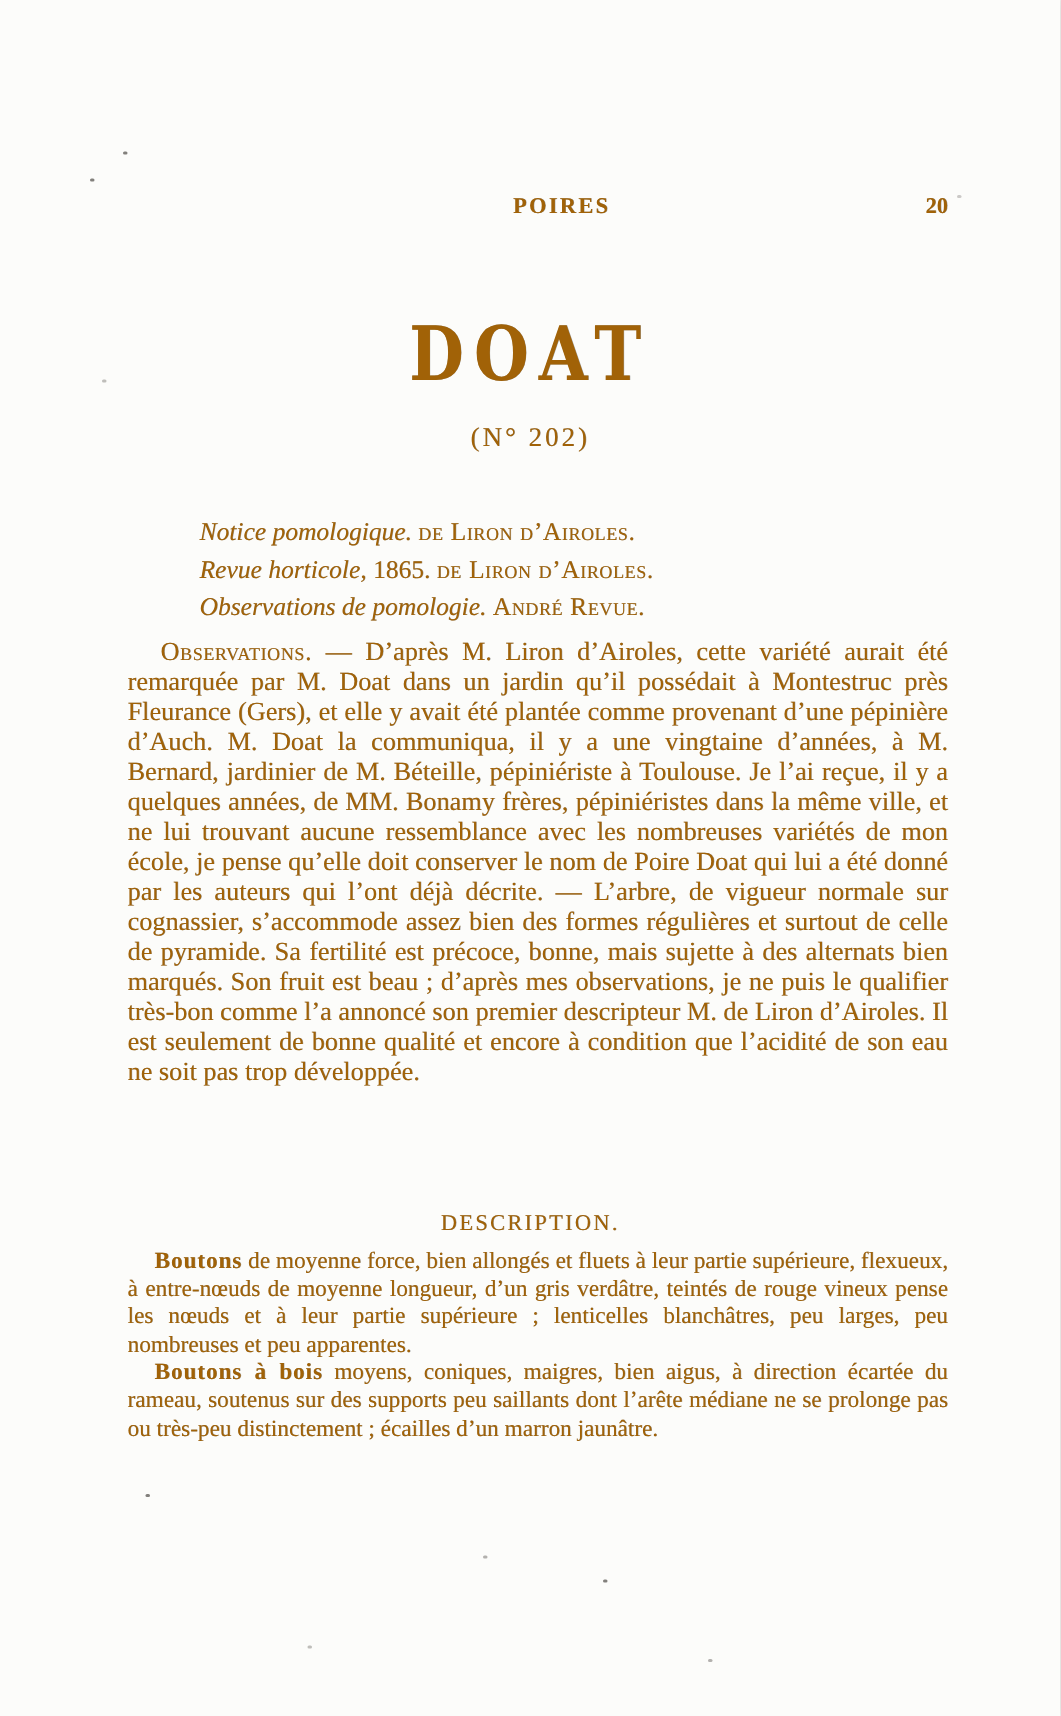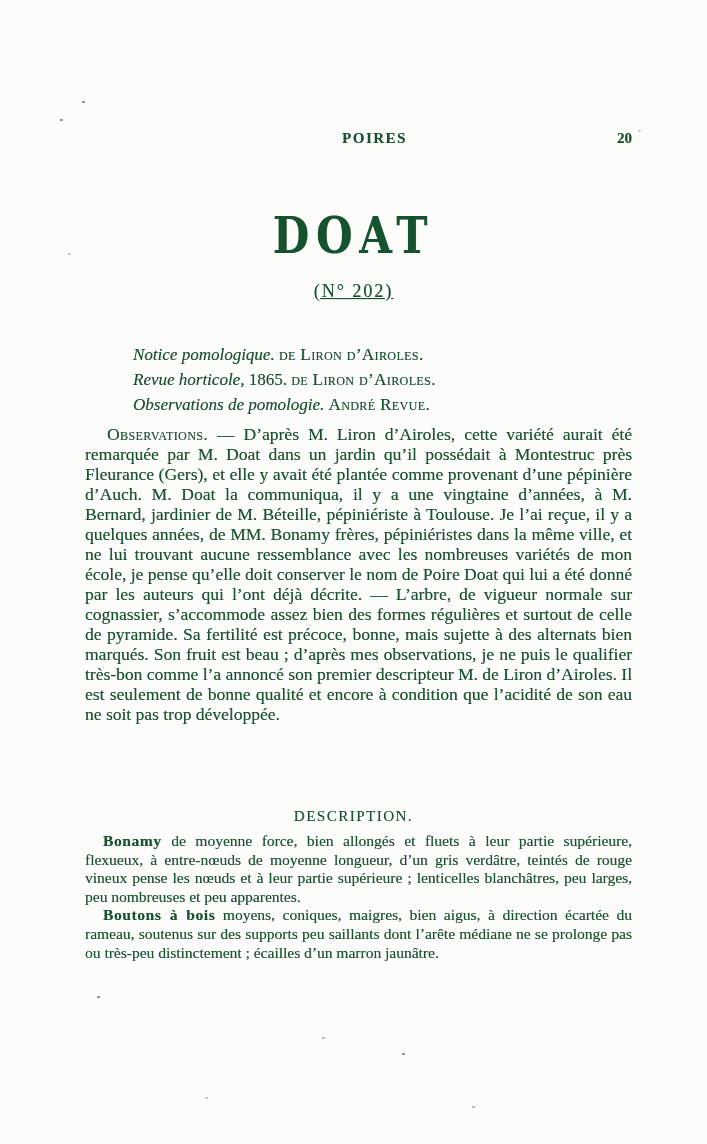--- a/index.html
+++ b/index.html
@@ -6,21 +6,21 @@
     margin: 0;
     padding: 0;
     background: #e8e7e4;
   }
   .page {
     position: relative;
     width: 707px;
     height: 1144px;
     margin: 0 auto;
     background: #fcfcfa;
-    color: #14532d;
+    color: #a16207;
     font-family: "Liberation Serif", "DejaVu Serif", serif;
     overflow: hidden;
     box-shadow: 0 0 6px rgba(0,0,0,0.25);
   }
   .ink {
     text-shadow: 0.3px 0.3px 0 rgba(26,22,19,0.4);
   }
   
   .running-head {
     position: absolute;
@@ -52,21 +52,20 @@
     margin: 0;
   }
   .subtitle {
     position: absolute;
     top: 281px;
     left: 0;
     right: 0;
     text-align: center;
     font-size: 18px;
     letter-spacing: 2px;
-    text-decoration: underline;
   }
   
   .biblio {
     position: absolute;
     top: 342px;
     left: 133px;
     font-size: 17px;
     line-height: 25px;
   }
   .bib-title { font-style: italic; }
@@ -156,21 +155,21 @@
 
   <p class="obs">
     <span class="sc">Observations.</span>
     <span>— D’après M. Liron d’Airoles, cette variété aurait été remarquée par M. Doat dans un jardin qu’il possédait à Montestruc près Fleurance (Gers), et elle y avait été plantée comme provenant d’une pépinière d’Auch. M. Doat la communiqua, il y a une vingtaine d’années, à M. Bernard, jardinier de M. Béteille, pépiniériste à Toulouse. Je l’ai reçue, il y a quelques années, de MM. Bonamy frères, pépiniéristes dans la même ville, et ne lui trouvant aucune ressemblance avec les nombreuses variétés de mon école, je pense qu’elle doit conserver le nom de Poire Doat qui lui a été donné par les auteurs qui l’ont déjà décrite. — L’arbre, de vigueur normale sur cognassier, s’accommode assez bien des formes régulières et surtout de celle de pyramide. Sa fertilité est précoce, bonne, mais sujette à des alternats bien marqués. Son fruit est beau ; d’après mes observations, je ne puis le qualifier très-bon comme l’a annoncé son premier descripteur M. de Liron d’Airoles. Il est seulement de bonne qualité et encore à condition que l’acidité de son eau ne soit pas trop développée.</span>
   </p>
 
   <h2 class="desc-head">DESCRIPTION.</h2>
 
   <div class="desc-body">
     <p>
-      <strong>Bonamy</strong>
+      <strong>Boutons</strong>
       <span>de moyenne force, bien allongés et fluets à leur partie supérieure, flexueux, à entre-nœuds de moyenne longueur, d’un gris verdâtre, teintés de rouge vineux pense les nœuds et à leur partie supérieure ; lenticelles blanchâtres, peu larges, peu nombreuses et peu apparentes.</span>
     </p>
     <p>
       <strong>Boutons à bois</strong>
       <span>moyens, coniques, maigres, bien aigus, à direction écartée du rameau, soutenus sur des supports peu saillants dont l’arête médiane ne se prolonge pas ou très-peu distinctement ; écailles d’un marron jaunâtre.</span>
     </p>
   </div>
 
   <span class="speck" style="left:82px;  top:101px;"></span>
   <span class="speck" style="left:60px;  top:119px;"></span>

